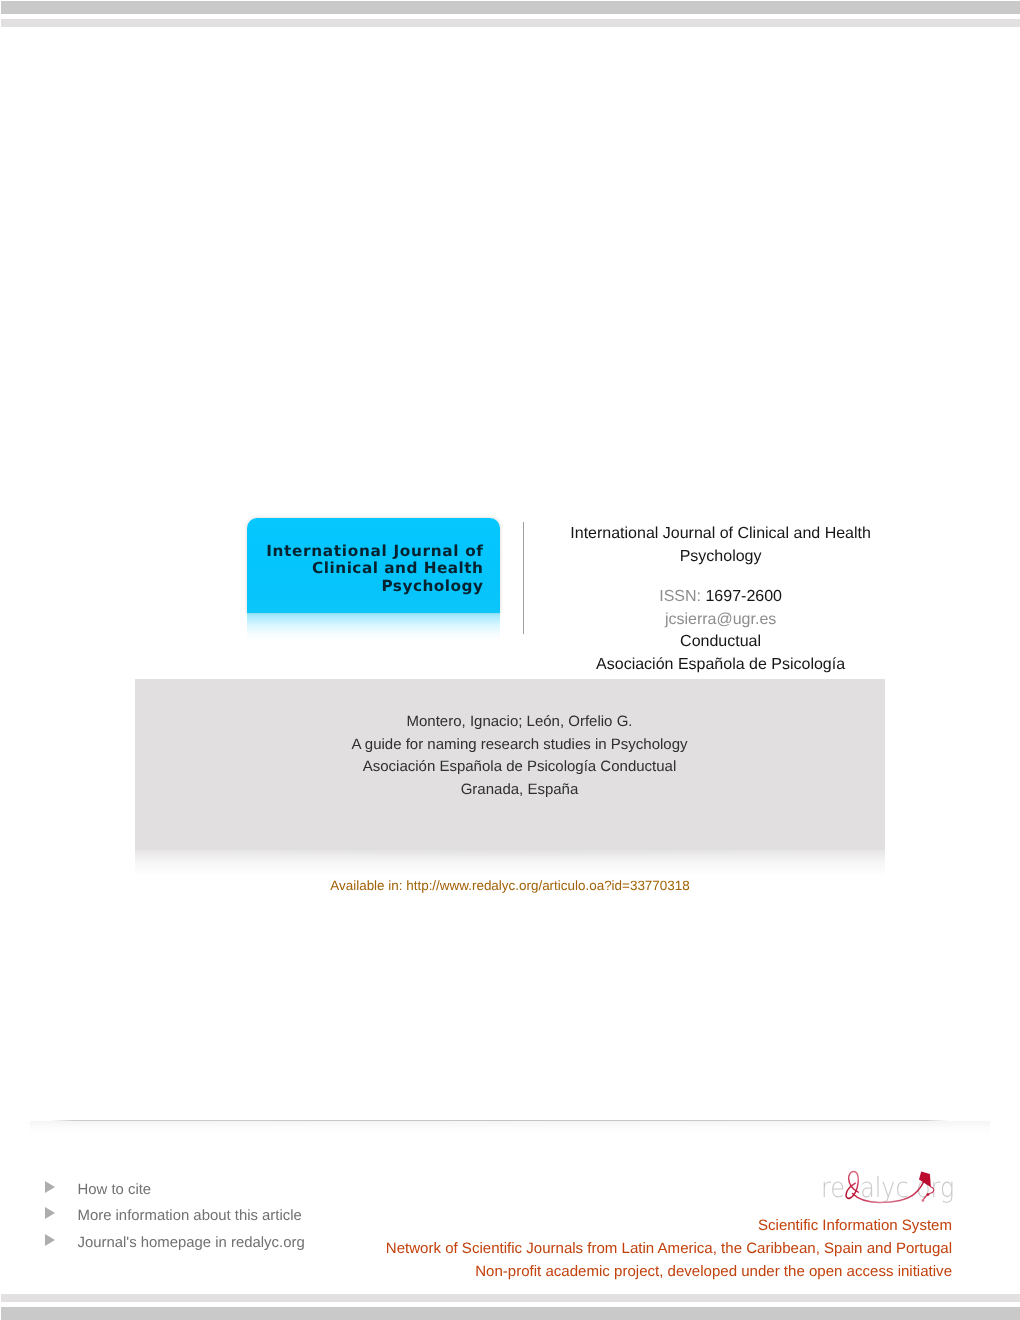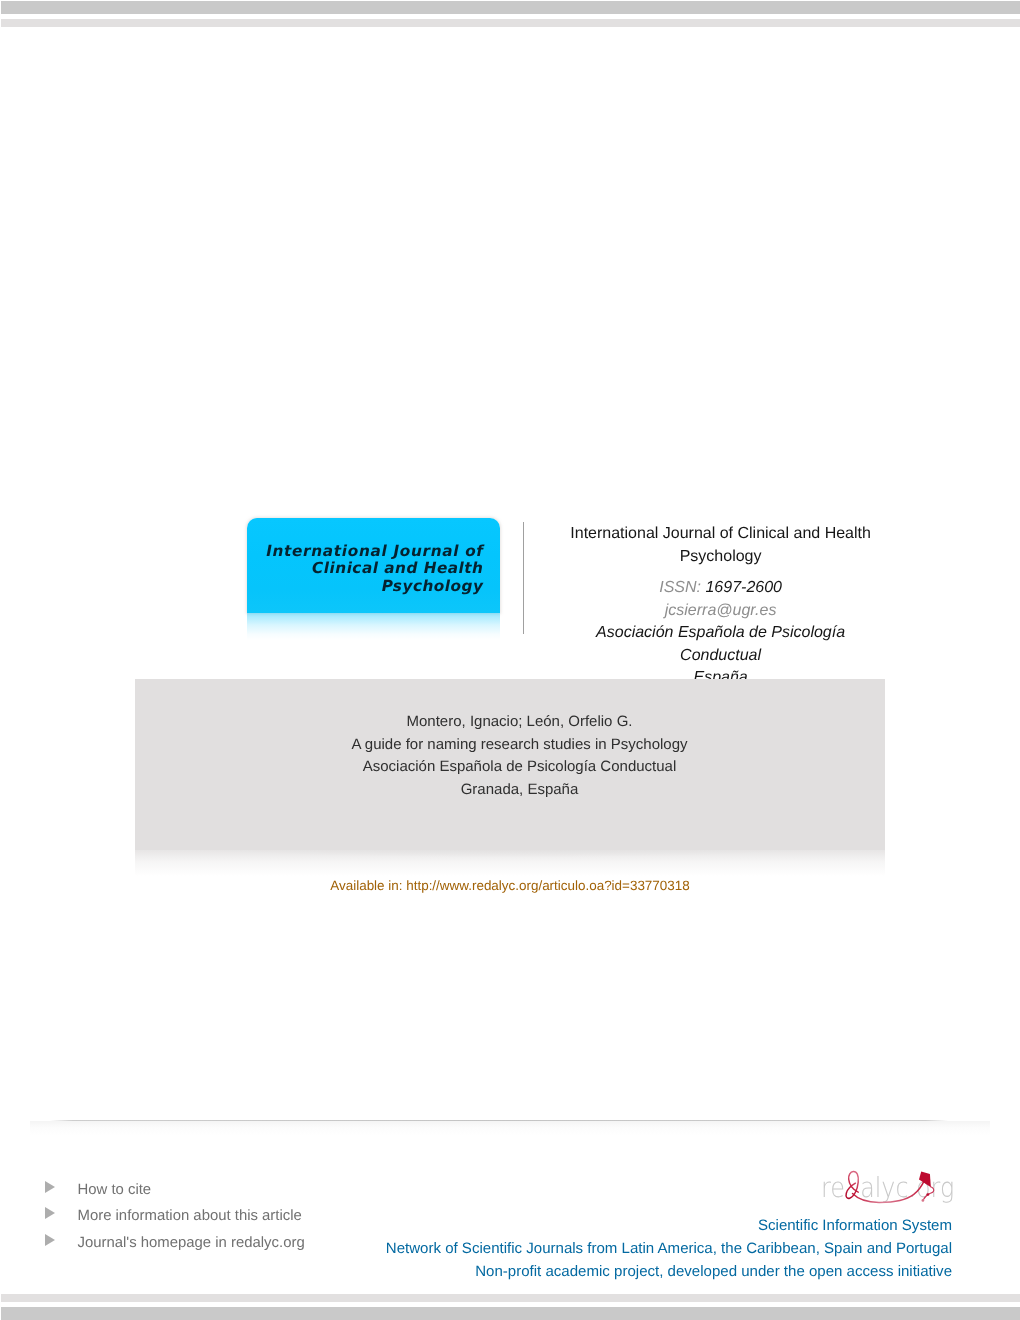--- a/index.html
+++ b/index.html
@@ -23,36 +23,36 @@
   #masthead{position:absolute;left:0;top:0;width:1020px;height:1320px;}
 
   #journal-logo-wrap{position:absolute;left:247px;top:518px;width:253px;height:122px;}
   #journal-logo{position:absolute;left:0;top:0;width:253px;height:95px;
       box-shadow:0 0 3px 1px rgba(190,180,175,0.35);
       border-radius:10px 10px 0 0;
       background:linear-gradient(180deg,#07c7ff 0%,#04c5fd 40%,#06c4fb 75%,#0dc6fa 100%);
       overflow:hidden;}
   .lg-lines{position:absolute;right:17px;top:24.5px;text-align:right;
       font-family:"DejaVu Sans",sans-serif;font-weight:bold;font-size:15.3px;
-      line-height:17.5px;color:#06222f;white-space:nowrap;font-style:italic;}
+      line-height:17.5px;color:#06222f;white-space:nowrap;}
   .lg-lines .l1{letter-spacing:0.67px;margin-right:-0.67px;}
   .lg-lines .l2{letter-spacing:0.48px;margin-right:-0.48px;}
   .lg-lines .l3{letter-spacing:0.49px;margin-right:-0.49px;}
   #journal-logo-reflection{position:absolute;left:0;top:95px;width:253px;height:27px;
       background:linear-gradient(180deg,rgba(0,195,253,0.40) 0%,rgba(0,195,253,0.15) 45%,rgba(0,195,253,0.03) 80%,rgba(0,195,253,0) 100%);
       overflow:hidden;}
 
   #meta-rule{position:absolute;left:523px;top:522px;width:1px;height:112px;background:#a0a0a0;}
 
   #journal-meta{position:absolute;left:550.6px;top:522.2px;width:340px;
       font-size:16px;color:#1a1a1a;text-align:center;}
   #journal-meta .blk{color:#161616;}
   #journal-meta .gray{color:#8e8e8e;}
   #journal-meta .grp-title > div{line-height:23px;}
-  #journal-meta .grp-rest{margin-top:9px;font-style:italic;}
+  #journal-meta .grp-rest{margin-top:18px;}
   #journal-meta .grp-rest > div{line-height:22.5px;}
 
   
   #article-panel{position:absolute;left:135px;top:679px;width:750px;height:171px;
       background:#e1dfdf;}
   #article-panel .lines{position:absolute;left:9.5px;top:32px;width:750px;text-align:center;
       font-size:15px;line-height:22.5px;color:#2f2f2f;}
   #panel-reflection{position:absolute;left:135px;top:850px;width:750px;height:26px;
       background:linear-gradient(180deg,rgba(225,223,223,0.80) 0%,rgba(225,223,223,0.30) 45%,rgba(225,223,223,0) 100%);}
   #panel-shadow{position:absolute;left:150px;top:845px;width:720px;height:18px;
@@ -72,21 +72,21 @@
   #footer-links{position:absolute;left:45px;top:1178px;width:420px;}
   .flink{position:relative;height:26.4px;}
   .flink .tri{position:absolute;left:0;top:3px;width:0;height:0;
       border-left:10px solid #adadad;border-top:6px solid transparent;border-bottom:6px solid transparent;}
   .flink .lbl{position:absolute;left:24.5px;top:1.8px;font-size:14.9px;line-height:20px;color:#717171;
       white-space:nowrap;padding-left:8px;}
 
   
   #brand-logo{position:absolute;left:816px;top:1163px;width:140px;height:44px;}
   #brand-taglines{position:absolute;left:300px;top:1215px;width:652px;text-align:right;
-      font-size:15.05px;line-height:22.8px;color:#0369a1;}
+      font-size:15.05px;line-height:22.8px;color:#c2410c;}
 </style>
 </head>
 <body>
 
 <div class="page">
 
   <div class="bar bar-dark" id="bar-top-dark"></div>
   <div class="bar bar-light" id="bar-top-light"></div>
 
   <div id="masthead">
@@ -107,22 +107,22 @@
     <div id="meta-rule"></div>
 
     <div id="journal-meta">
       <div class="grp-title">
         <div class="blk">International Journal of Clinical and Health</div>
         <div class="blk">Psychology</div>
       </div>
       <div class="grp-rest">
         <div><span class="gray">ISSN:</span> <span class="blk">1697-2600</span></div>
         <div class="gray">jcsierra@ugr.es</div>
+        <div class="blk">Conductual</div>
         <div class="blk">Asociación Española de Psicología</div>
-        <div class="blk">Conductual</div>
         <div class="blk">España</div>
       </div>
     </div>
   </div>
 
   <div id="panel-shadow"></div>
   <div id="panel-reflection"></div>
   <div id="article-panel">
     <div class="lines">
       <div>Montero, Ignacio; León, Orfelio G.</div>

